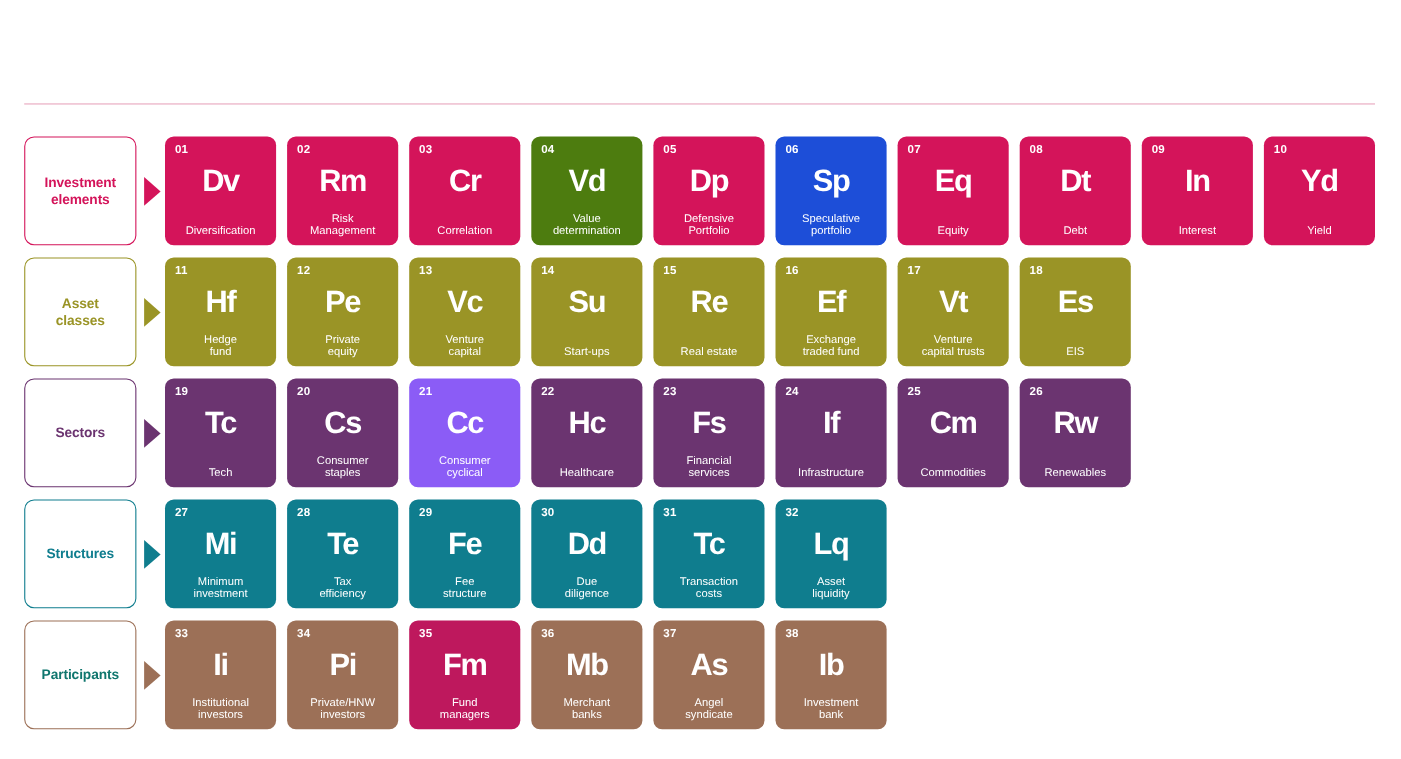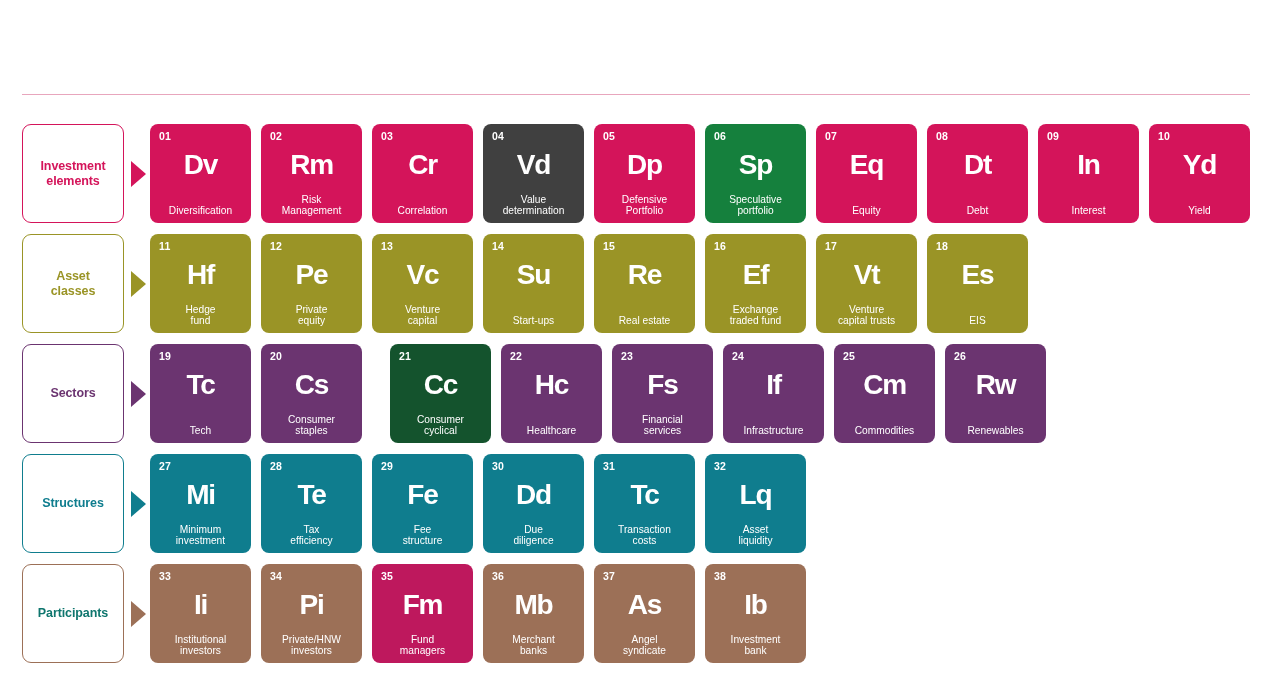--- a/index.html
+++ b/index.html
@@ -163,33 +163,33 @@
             <div class="tile-num">02</div>
             <div class="tile-sym">Rm</div>
             <div class="tile-cap">Risk
 Management</div>
           </div>
           <div class="tile" style="background: rgb(212, 20, 90);">
             <div class="tile-num">03</div>
             <div class="tile-sym">Cr</div>
             <div class="tile-cap">Correlation</div>
           </div>
-          <div class="tile" style="background: #404040; padding-left: 12px;">
+          <div class="tile" style="background: #4d7c0f; padding-left: 12px;">
             <div class="tile-num">04</div>
             <div class="tile-sym">Vd</div>
             <div class="tile-cap">Value
 determination</div>
           </div>
           <div class="tile" style="background: rgb(212, 20, 90);">
             <div class="tile-num">05</div>
             <div class="tile-sym">Dp</div>
             <div class="tile-cap">Defensive
 Portfolio</div>
           </div>
-          <div class="tile" style="background: #15803d; padding-left: 26px;">
+          <div class="tile" style="background: #1d4ed8; padding-left: 26px;">
             <div class="tile-num">06</div>
             <div class="tile-sym">Sp</div>
             <div class="tile-cap">Speculative
 portfolio</div>
           </div>
           <div class="tile" style="background: rgb(212, 20, 90);">
             <div class="tile-num">07</div>
             <div class="tile-sym">Eq</div>
             <div class="tile-cap">Equity</div>
           </div>
@@ -278,21 +278,21 @@
             <div class="tile-num">19</div>
             <div class="tile-sym">Tc</div>
             <div class="tile-cap">Tech</div>
           </div>
           <div class="tile" style="background: rgb(107, 52, 112);">
             <div class="tile-num">20</div>
             <div class="tile-sym">Cs</div>
             <div class="tile-cap">Consumer
 staples</div>
           </div>
-          <div class="tile" style="background: #14532d; margin-left: 18px;">
+          <div class="tile" style="background: #8b5cf6;">
             <div class="tile-num">21</div>
             <div class="tile-sym">Cc</div>
             <div class="tile-cap">Consumer
 cyclical</div>
           </div>
           <div class="tile" style="background: rgb(107, 52, 112);">
             <div class="tile-num">22</div>
             <div class="tile-sym">Hc</div>
             <div class="tile-cap">Healthcare</div>
           </div>

